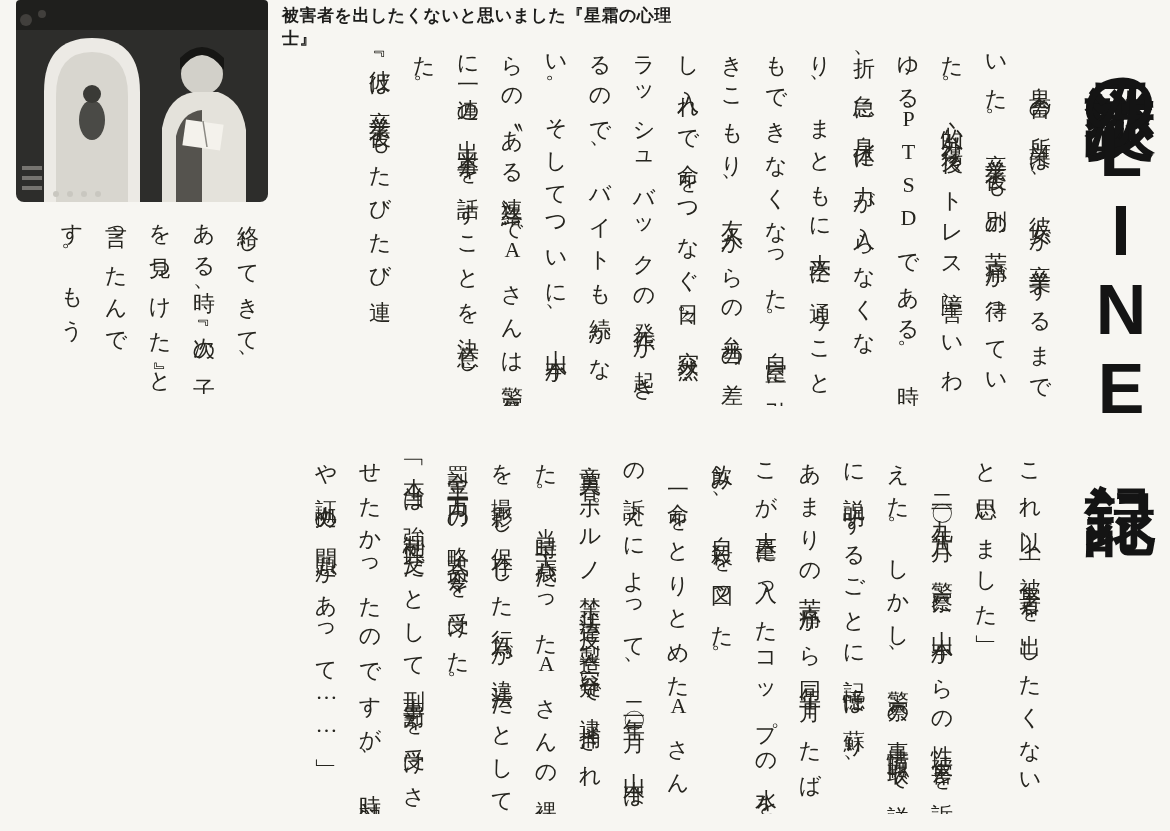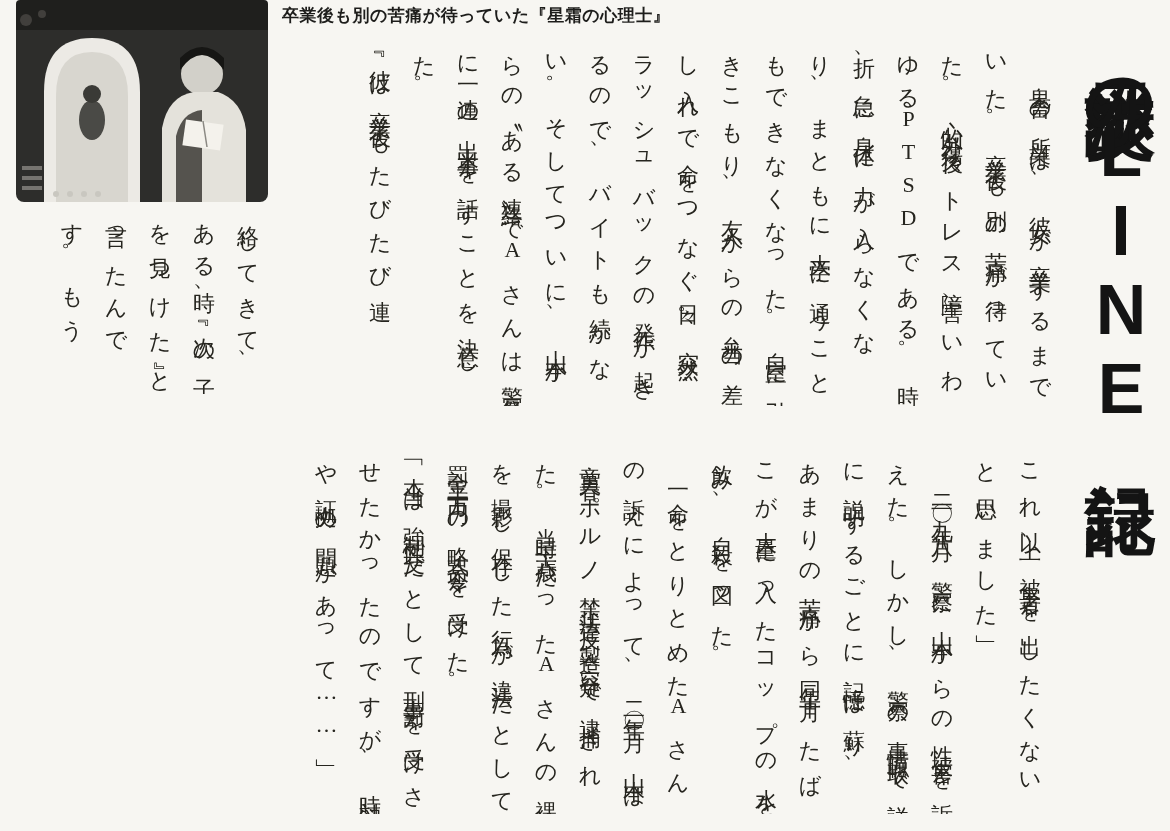--- a/index.html
+++ b/index.html
@@ -131,21 +131,21 @@
 
       <circle cx="40" cy="194" r="3" fill="#c9c7c0"></circle>
       <circle cx="54" cy="194" r="3" fill="#c9c7c0"></circle>
       <circle cx="68" cy="194" r="3" fill="#c9c7c0"></circle>
       <circle cx="82" cy="194" r="3" fill="#c9c7c0"></circle>
       <circle cx="10" cy="20" r="6" fill="#413f3c"></circle>
       <circle cx="26" cy="14" r="4" fill="#413f3c"></circle>
     </svg>
   </div>
 
-  <div class="caption">卒業後も別の苦痛が待っていた『星霜の心理士』</div>
+  <div class="caption">被害者を出したくないと思いました『星霜の心理士』</div>
 
   <div class="headline">示談交渉のLINE記録</div>
 
   <div class="vtext upper-main">
     <p>　鬼畜の所業は、彼女が卒業するまで続いた。卒業後も別の苦痛が待っていた。心的外傷後ストレス障害、いわゆるPTSDである。時折、急に身体に力が入らなくなり、まともに大学に通うこともできなくなった。自室に引きこもり、友人からの弁当の差し入れで命をつなぐ日々。突然フラッシュバックの発作が起きるので、バイトも続かない。そしてついに、山本からの〝ある連絡〟でAさんは警察に一連の出来事を話すことを決意した。</p>
     <p class="indent-q">『彼は卒業後もたびたび連</p>
   </div>
 
   <div class="vtext upper-left">
     <p>絡してきて、ある時、『次の子を見つけた』と言ったんです。もう</p>

